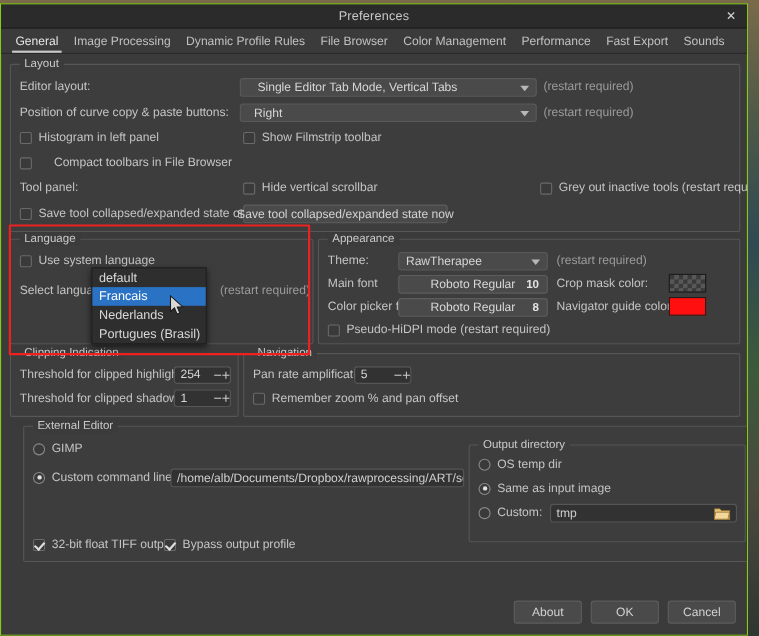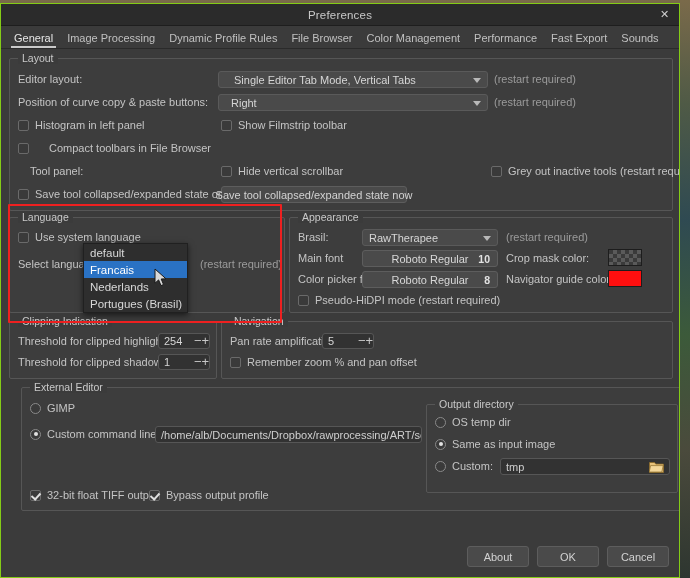--- a/index.html
+++ b/index.html
@@ -207,21 +207,21 @@
       <div class="row cbrow" style="left:211px;top:60px;">
         <span class="cb"></span>
         <span class="lbl">Show Filmstrip toolbar</span>
       </div>
 
       <div class="row cbrow" style="left:8px;top:83px;gap:20px;">
         <span class="cb"></span>
         <span class="lbl">Compact toolbars in File Browser</span>
       </div>
 
-      <div class="row" style="left:20px;top:106px;">
+      <div class="row" style="left:8px;top:106px;">
         <span class="lbl">Tool panel:</span>
       </div>
       <div class="row cbrow" style="left:211px;top:106px;">
         <span class="cb"></span>
         <span class="lbl">Hide vertical scrollbar</span>
       </div>
       <div class="row cbrow" style="left:481px;top:106px;">
         <span class="cb"></span>
         <span class="lbl">Grey out inactive tools (restart required)</span>
       </div>
@@ -248,21 +248,21 @@
       </div>
       <div class="row" style="left:190px;top:40px;">
         <span class="dim">(restart required)</span>
       </div>
     </div>
 
     <div class="frame" style="left:284px;top:167px;width:384px;height:96px;">
       <span class="legend">Appearance</span>
 
       <div class="row" style="left:8px;top:13px;">
-        <span class="lbl">Brasil:</span>
+        <span class="lbl">Theme:</span>
       </div>
       <div class="combo" style="position:absolute;left:72px;top:11px;width:136px;">
         <span>RawTherapee</span>
         <span class="caret"></span>
       </div>
       <div class="row" style="left:216px;top:13px;">
         <span class="dim">(restart required)</span>
       </div>
 
       <div class="row" style="left:8px;top:34px;">

